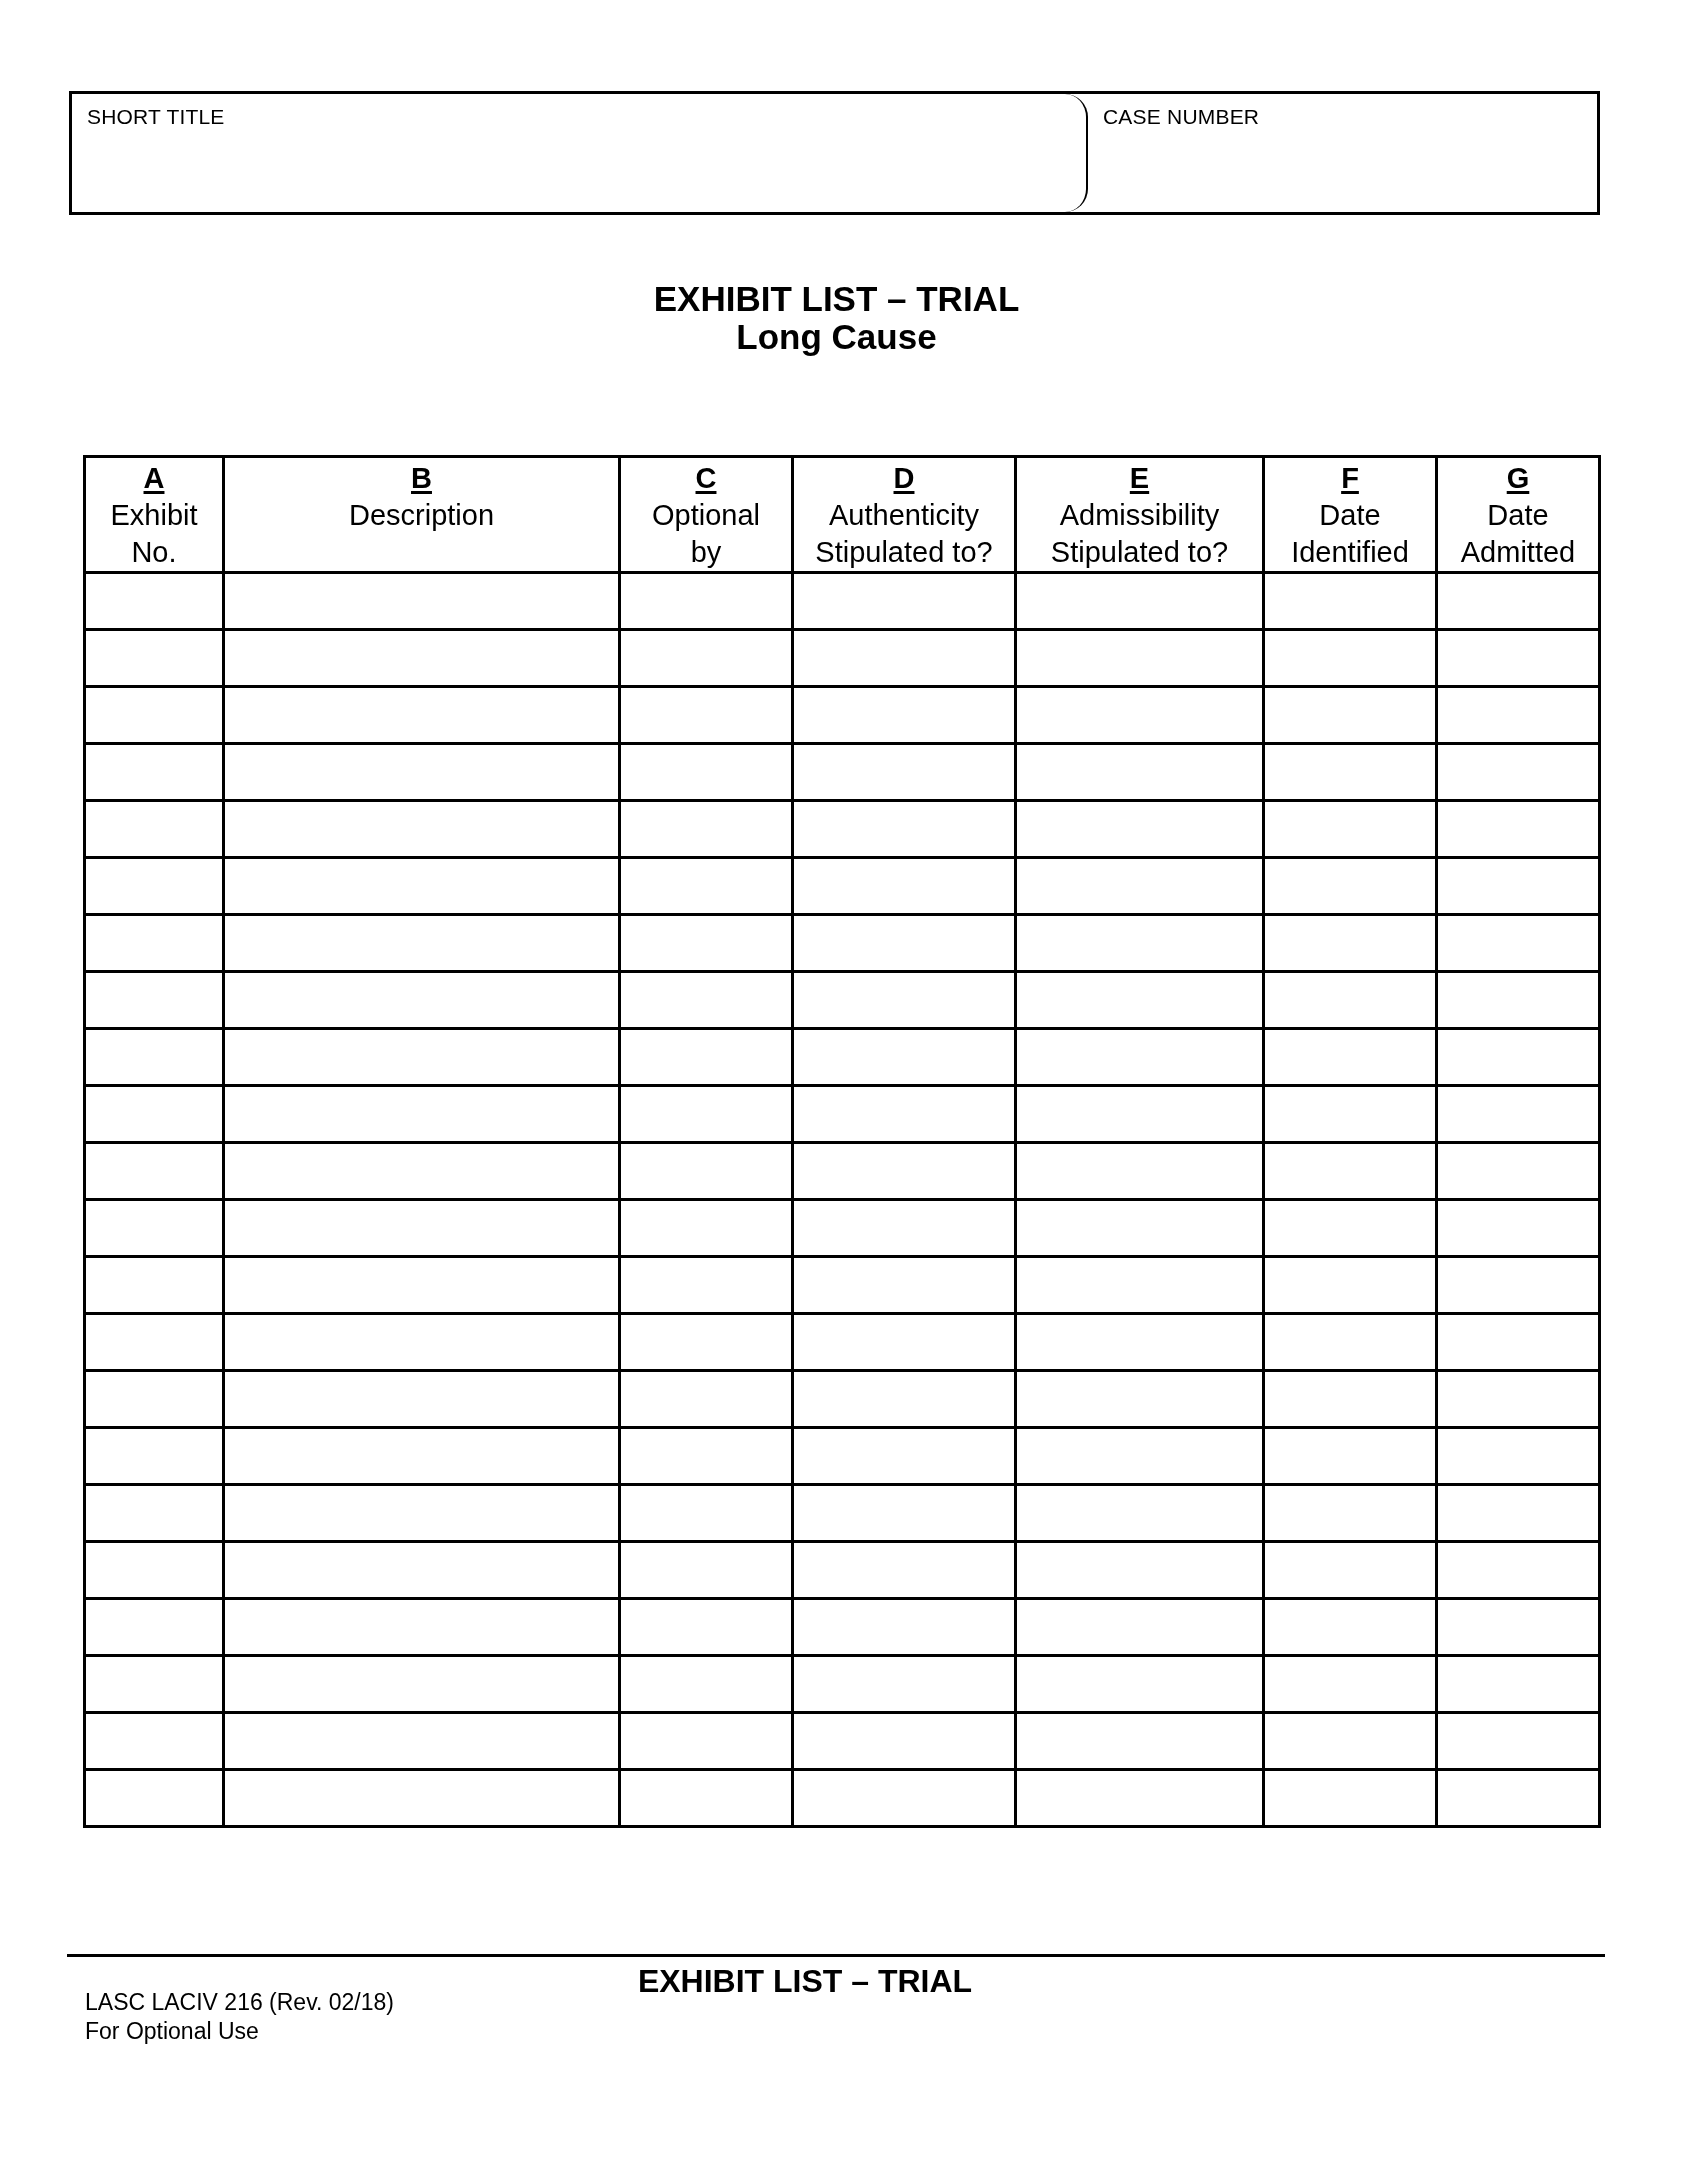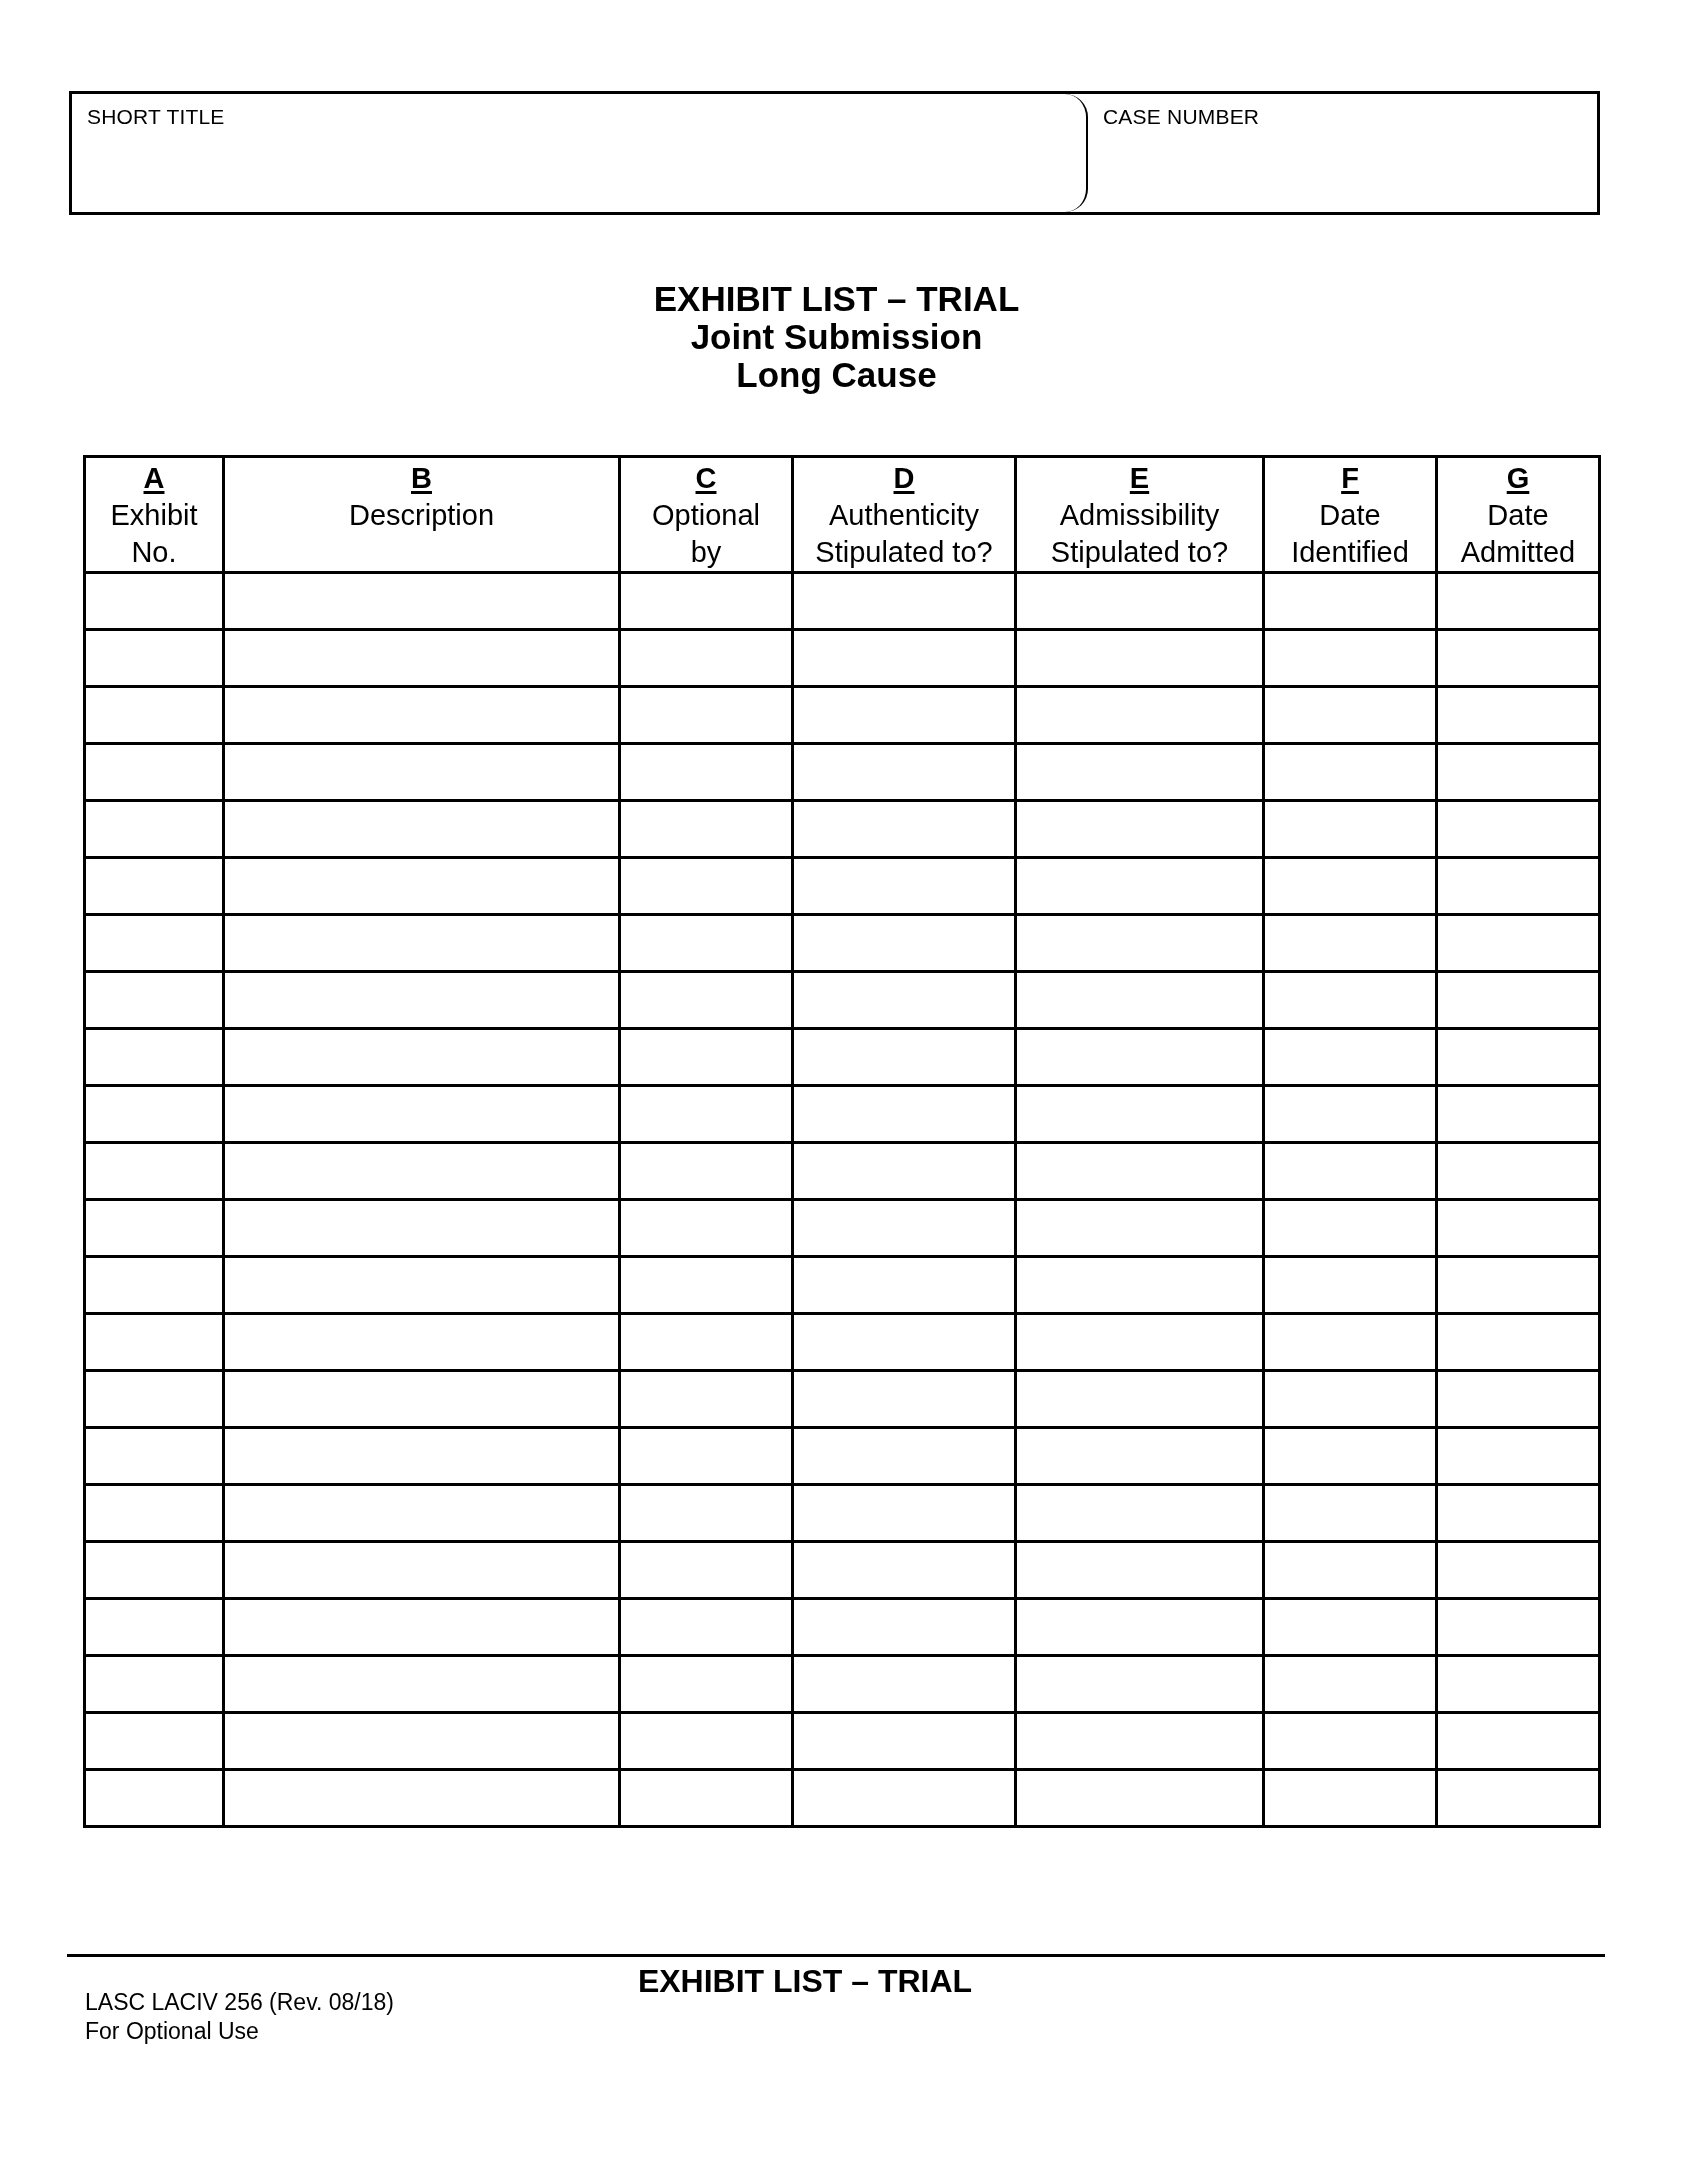--- a/index.html
+++ b/index.html
@@ -52,21 +52,20 @@
     <input class="caption-input" type="text" value="" style="">
   </div>
   <div class="caption-cell case">
     <span class="caption-label">CASE NUMBER</span>
     <input class="caption-input" type="text" value="" style="">
   </div>
 </div>
 
 <div class="title-block">
   <div>EXHIBIT LIST – TRIAL</div>
-  <div>Joint Submission</div>
   <div>Long Cause</div>
 </div>
 
 <table class="exhibit-table">
   <colgroup>
     <col style="width:139px">
       <col style="width:396px">
       <col style="width:173px">
     <col style="width:223px">
       <col style="width:248px">
@@ -308,19 +307,19 @@
         <td><input type="text" class="cell-input" value="" style=""></td>
         <td><input type="text" class="cell-input" value="" style=""></td>
         <td><input type="text" class="cell-input" value="" style=""></td>
         <td><input type="text" class="cell-input" value="" style=""></td>
       </tr>
     </tbody>
 </table>
 
 <div class="footer-rule"></div>
 <div class="footer-left">
-  <div>LASC LACIV 256 (Rev. 08/18)</div>
+  <div>LASC LACIV 216 (Rev. 02/18)</div>
   <div>For Optional Use</div>
 </div>
 <div class="footer-center">
   <div>EXHIBIT LIST – TRIAL</div>
 </div>
 
 
 </body></html>

